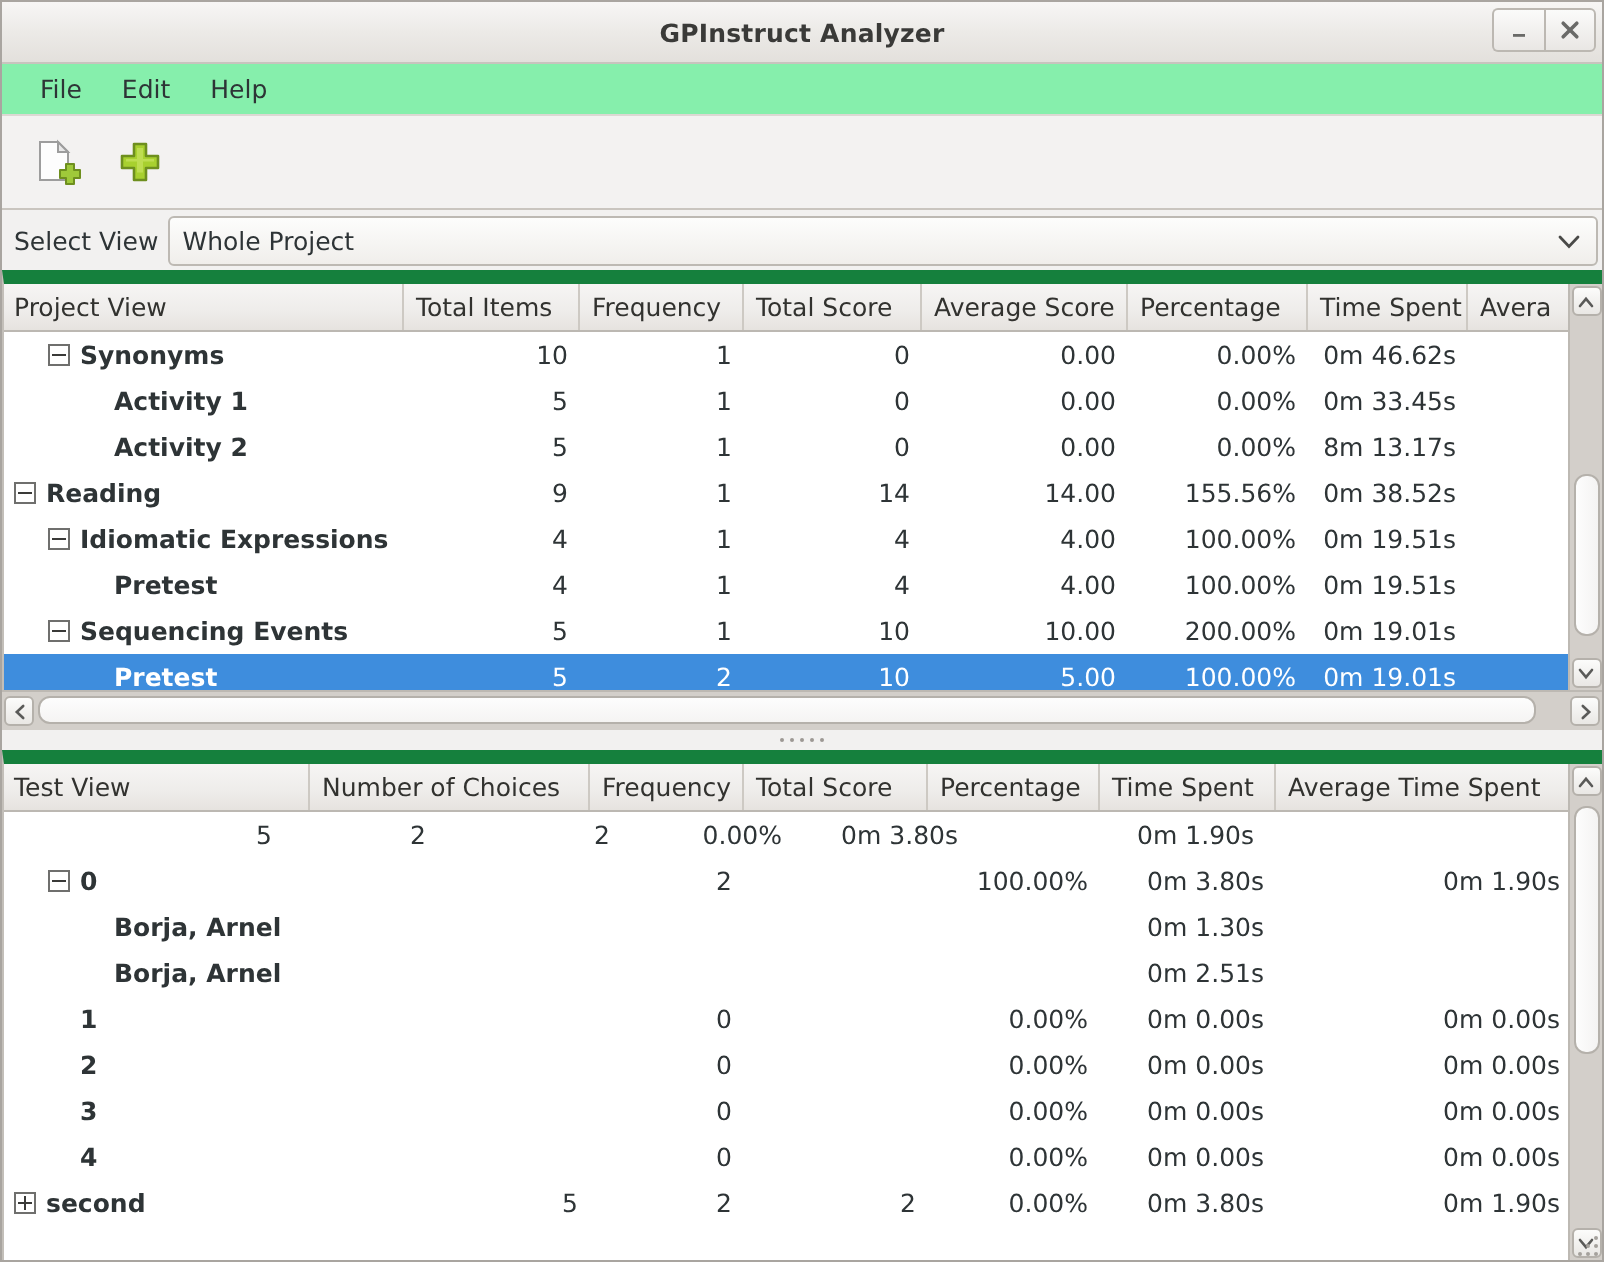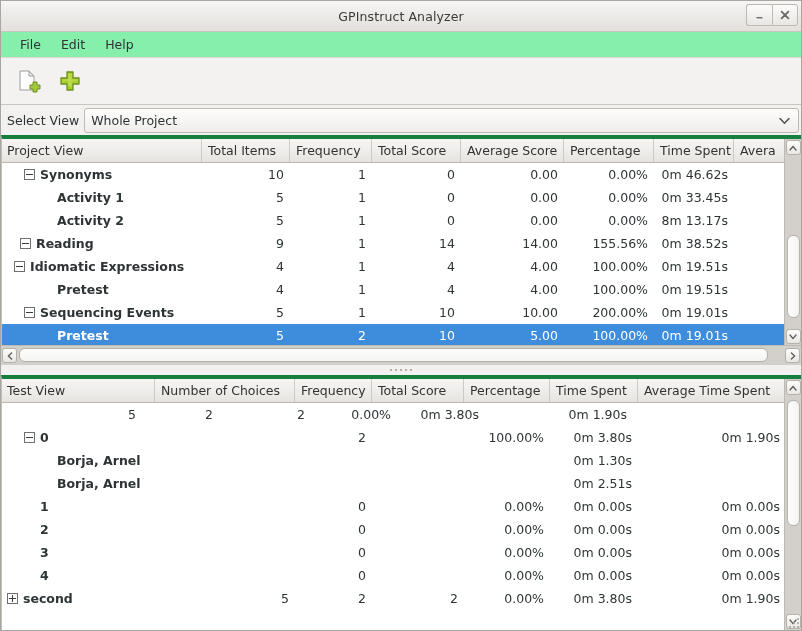--- a/index.html
+++ b/index.html
@@ -23,21 +23,21 @@
 
   
   .titlebar {
     height: 31px; flex: 0 0 31px;
     position: relative;
     background: linear-gradient(to bottom, #f7f6f5 0%, #eceae7 50%, #e3e0dc 100%);
     border-bottom: 1px solid #c8c4be;
     display: flex; align-items: center; justify-content: center;
   }
   .title-text {
-    font-size: 12.5px; font-weight: normal; color: #3a3a38;
+    font-size: 12.5px; font-weight: bold; color: #3a3a38;
     letter-spacing: 0.1px;
   }
   .win-buttons {
     position: absolute; right: 3px; top: 3px;
     display: flex; gap: 0px;
   }
   .win-btn {
     width: 26px; height: 22px;
     display: flex; align-items: center; justify-content: center;
     background: linear-gradient(to bottom, #fbfbfa, #e9e7e4);
@@ -102,21 +102,21 @@
 
   
   .panes { flex: 1; display: flex; flex-direction: column; min-height: 0; }
 
   .pane-top { flex: 0 0 230px; display: flex; flex-direction: column; min-height: 0; }
   .pane-bottom { flex: 1; display: flex; flex-direction: column; min-height: 0; }
 
   .tree-wrap {
     flex: 1; display: flex; min-height: 0;
     background: #ffffff;
-    border-top: 4px solid #15803d;
+    border-top: 7px solid #15803d;
     border-left: 1px solid #c3bfb9;
   }
   .tree-main { flex: 1; min-width: 0; display: flex; flex-direction: column; overflow: hidden; }
 
   
   .thead {
     display: flex; height: 24px; flex: 0 0 24px;
     background: linear-gradient(to bottom, #f6f5f4 0%, #eeecea 60%, #e6e3df 100%);
     border-bottom: 1px solid #bcb8b2;
   }
@@ -330,34 +330,34 @@
                 </div>
                 <div class="td num" style="flex: 0 0 88px;">5</div>
                 <div class="td num" style="flex: 0 0 82px;">1</div>
                 <div class="td num" style="flex: 0 0 89px;">0</div>
                 <div class="td num" style="flex: 0 0 103px;">0.00</div>
                 <div class="td num" style="flex: 0 0 90px;">0.00%</div>
                 <div class="td num" style="flex: 0 0 80px;">8m 13.17s</div>
                 <div class="td num" style="flex: 0 0 52px;"></div>
               </div>
               <div class="trow">
-                <div class="td name" style="flex: 0 0 200px; padding-left: 18px;">
+                <div class="td name" style="flex: 0 0 200px; padding-left: 5px;">
                   <span class="expander"></span>
                   <span>Reading</span>
                 </div>
                 <div class="td num" style="flex: 0 0 88px;">9</div>
                 <div class="td num" style="flex: 0 0 82px;">1</div>
                 <div class="td num" style="flex: 0 0 89px;">14</div>
                 <div class="td num" style="flex: 0 0 103px;">14.00</div>
                 <div class="td num" style="flex: 0 0 90px;">155.56%</div>
                 <div class="td num" style="flex: 0 0 80px;">0m 38.52s</div>
                 <div class="td num" style="flex: 0 0 52px;"></div>
               </div>
               <div class="trow">
-                <div class="td name" style="flex: 0 0 200px; padding-left: 12px;">
+                <div class="td name" style="flex: 0 0 200px; padding-left: 22px;">
                   <span class="expander"></span>
                   <span>Idiomatic Expressions</span>
                 </div>
                 <div class="td num" style="flex: 0 0 88px;">4</div>
                 <div class="td num" style="flex: 0 0 82px;">1</div>
                 <div class="td num" style="flex: 0 0 89px;">4</div>
                 <div class="td num" style="flex: 0 0 103px;">4.00</div>
                 <div class="td num" style="flex: 0 0 90px;">100.00%</div>
                 <div class="td num" style="flex: 0 0 80px;">0m 19.51s</div>
                 <div class="td num" style="flex: 0 0 52px;"></div>

